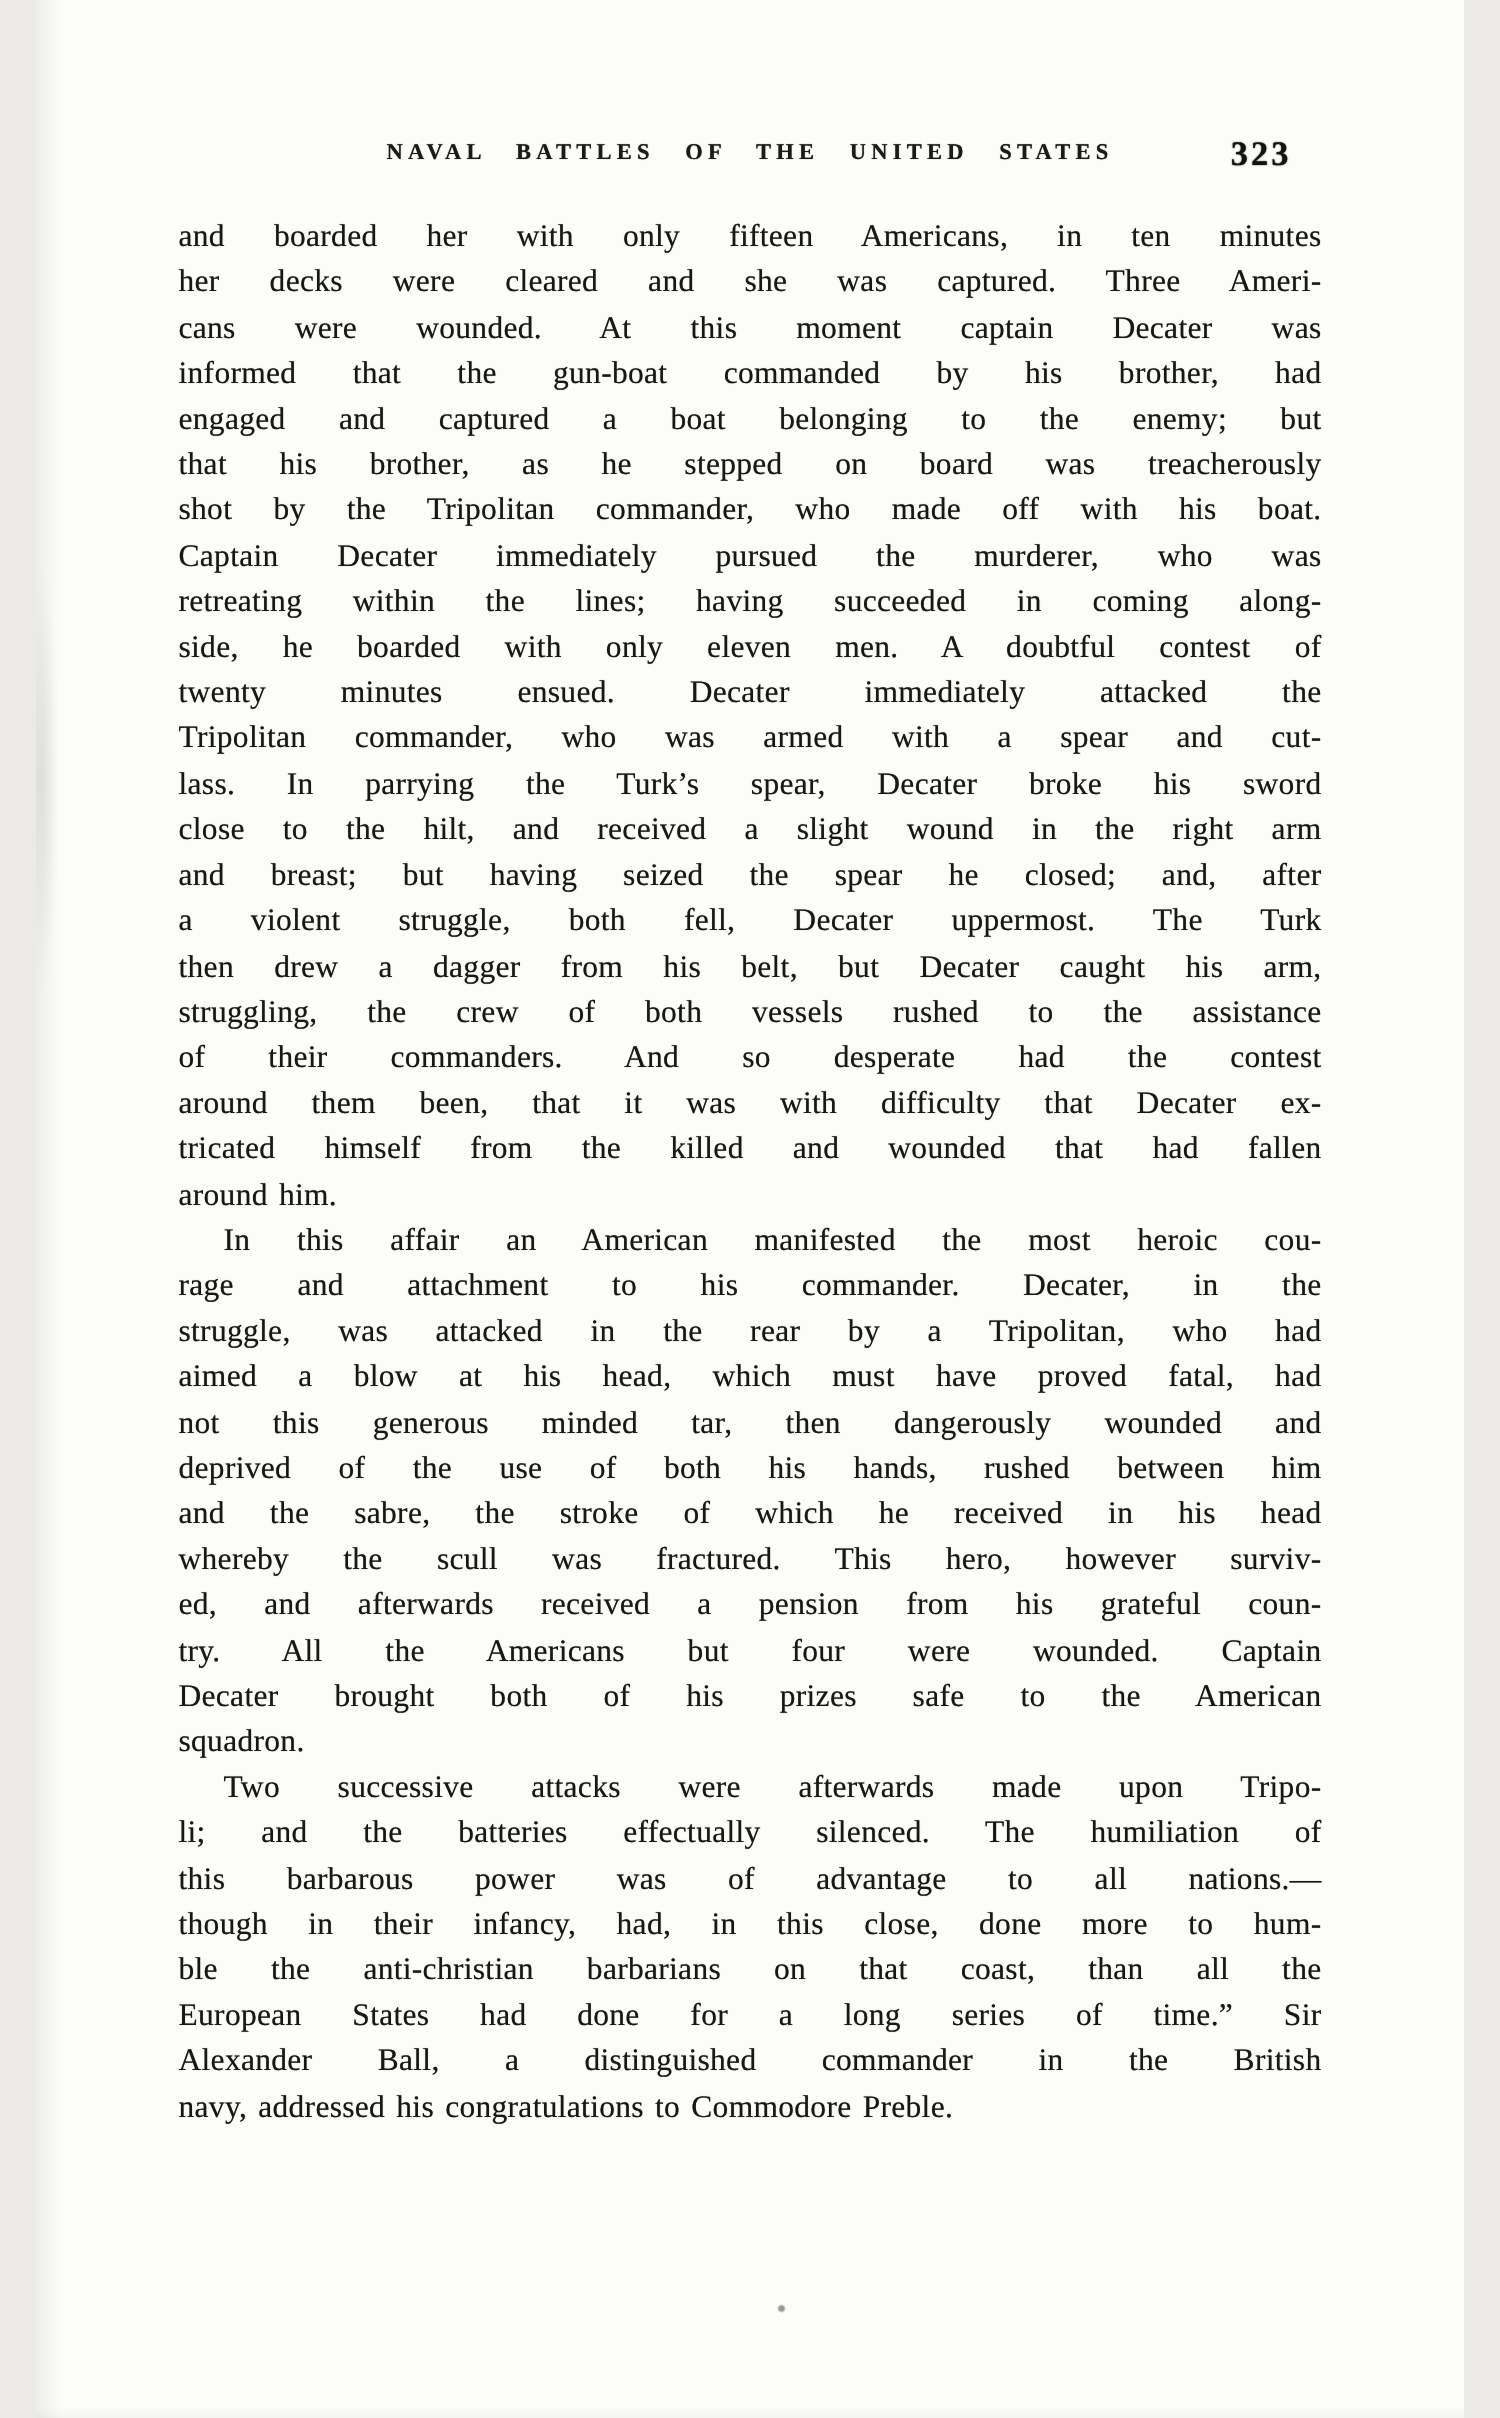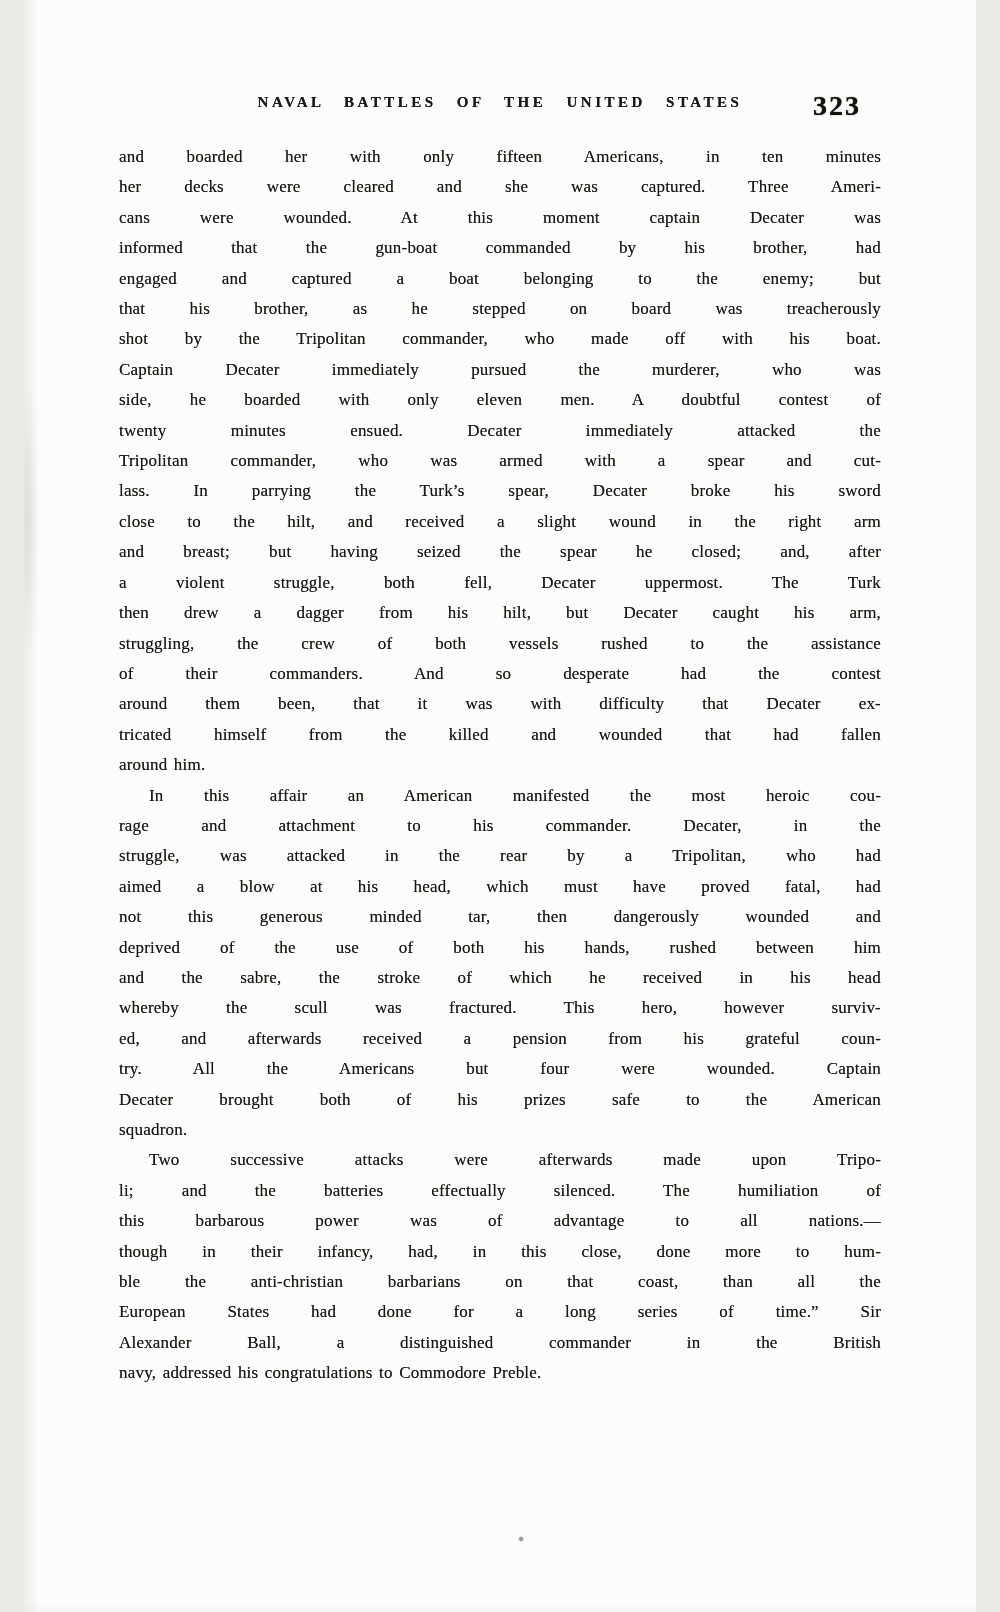--- a/index.html
+++ b/index.html
@@ -35,29 +35,29 @@
     letter-spacing: 3.5px;
     word-spacing: 13px;
     color: #1b1a18;
     text-shadow: 0 0 0.6px rgba(20,20,20,0.8);
     white-space: nowrap;
   }
   .running-head .folio {
     position: absolute;
     right: 20px;
     top: -4px;
-    font-size: 28px;
+    font-size: 23px;
     font-weight: bold;
     letter-spacing: 2px;
     color: #14120f;
     text-shadow: 0 0 1px rgba(20,20,20,0.9);
   }
   .page-body {
     margin: 26px 95px 0 95px;
-    font-size: 17px;
+    font-size: 21px;
     line-height: 30.4px;
     letter-spacing: 0.2px;
     word-spacing: 2px;
     text-shadow: 0 0 0.5px rgba(25,24,22,0.65);
   }
   .paragraph { margin: 0; }
   .line {
     text-align: justify;
     text-align-last: justify;
     -moz-text-align-last: justify;
@@ -80,28 +80,29 @@
   <div class="page-body">
       <div class="paragraph">
         <div class="line">and boarded her with only fifteen Americans, in ten minutes</div>
         <div class="line">her decks were cleared and she was captured. Three Ameri-</div>
         <div class="line">cans were wounded. At this moment captain Decater was</div>
         <div class="line">informed that the gun-boat commanded by his brother, had</div>
         <div class="line">engaged and captured a boat belonging to the enemy; but</div>
         <div class="line">that his brother, as he stepped on board was treacherously</div>
         <div class="line">shot by the Tripolitan commander, who made off with his boat.</div>
         <div class="line">Captain Decater immediately pursued the murderer, who was</div>
+        <div class="line">retreating within the lines; having succeeded in coming along-</div>
         <div class="line">side, he boarded with only eleven men. A doubtful contest of</div>
         <div class="line">twenty minutes ensued. Decater immediately attacked the</div>
         <div class="line">Tripolitan commander, who was armed with a spear and cut-</div>
         <div class="line">lass. In parrying the Turk’s spear, Decater broke his sword</div>
         <div class="line">close to the hilt, and received a slight wound in the right arm</div>
         <div class="line">and breast; but having seized the spear he closed; and, after</div>
         <div class="line">a violent struggle, both fell, Decater uppermost. The Turk</div>
-        <div class="line">then drew a dagger from his hilt, but Decater caught his arm,</div>
+        <div class="line">then drew a dagger from his belt, but Decater caught his arm,</div>
         <div class="line">struggling, the crew of both vessels rushed to the assistance</div>
         <div class="line">of their commanders. And so desperate had the contest</div>
         <div class="line">around them been, that it was with difficulty that Decater ex-</div>
         <div class="line">tricated himself from the killed and wounded that had fallen</div>
         <div class="line last">around him.</div>
       </div>
       <div class="paragraph">
         <div class="line indent">In this affair an American manifested the most heroic cou-</div>
         <div class="line">rage and attachment to his commander. Decater, in the</div>
         <div class="line">struggle, was attacked in the rear by a Tripolitan, who had</div>

